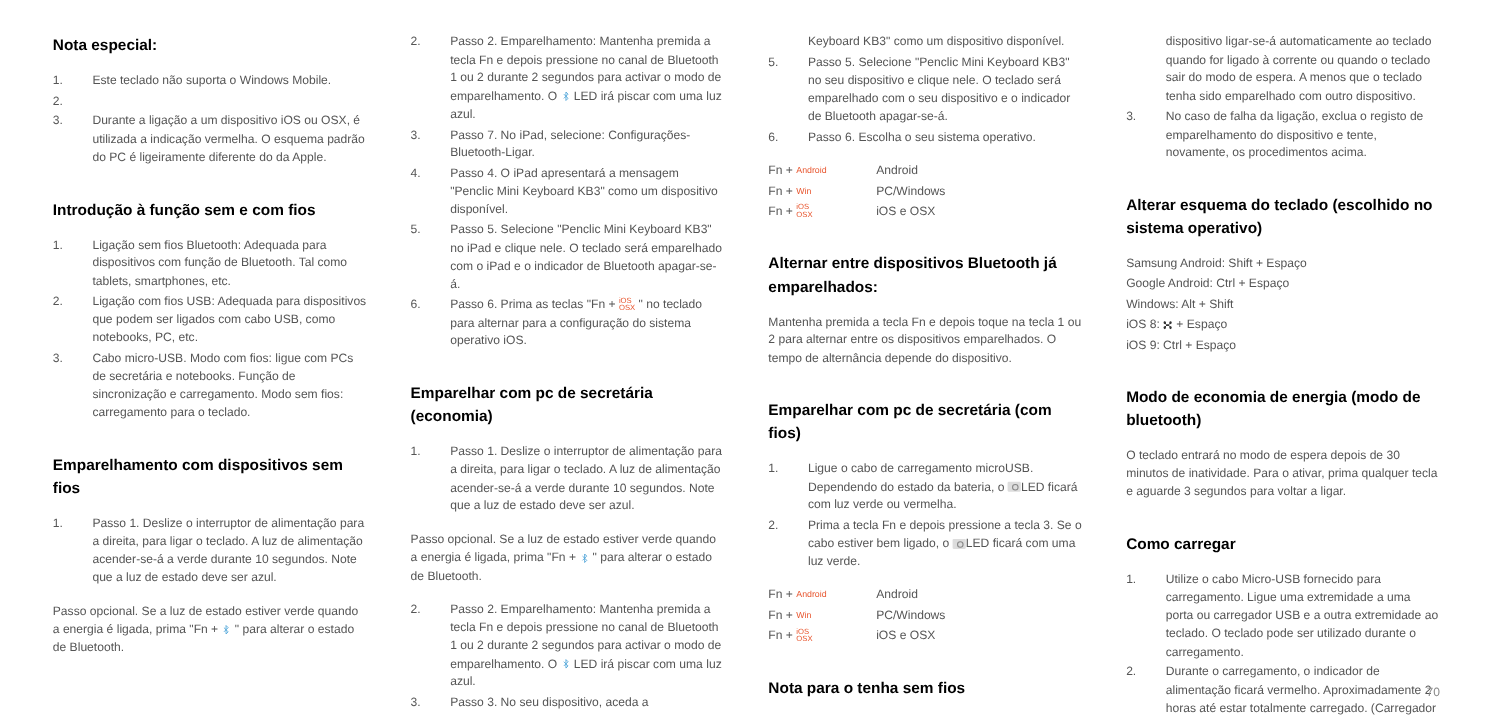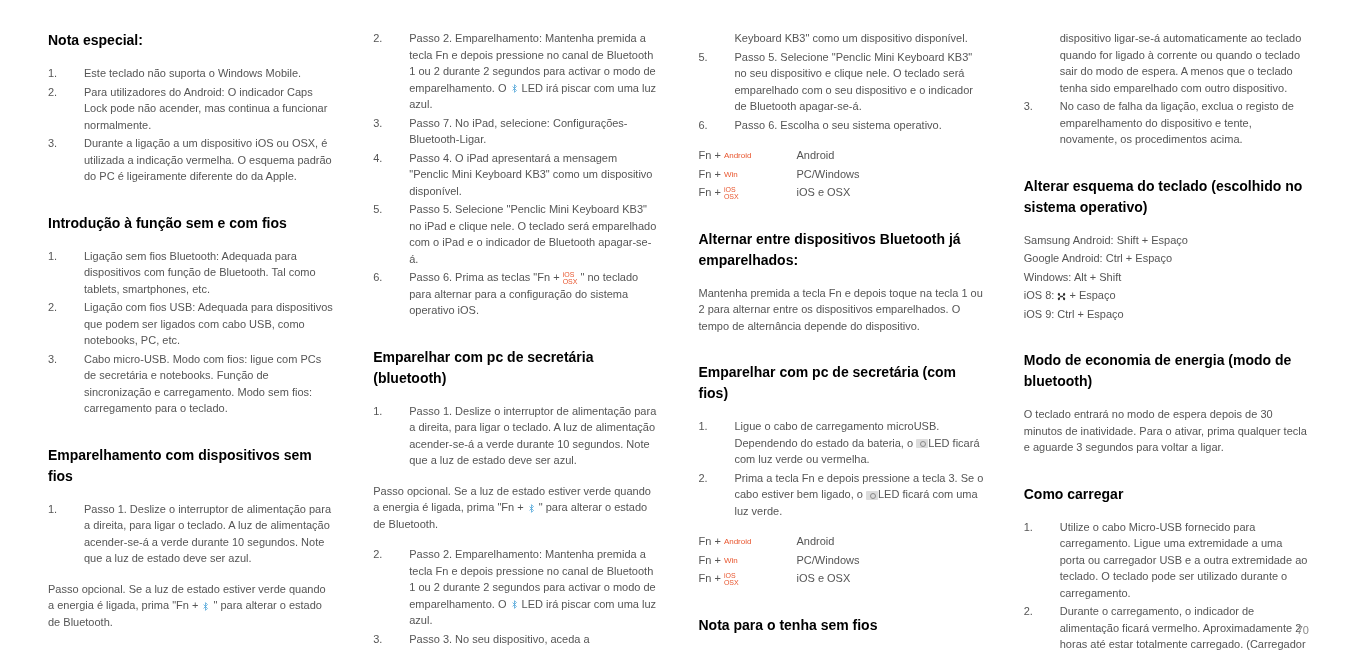--- a/index.html
+++ b/index.html
@@ -33,21 +33,20 @@
 
   <div class="col">
     <h2 class="tight">Nota especial:</h2>
     <ol>
       <li>
           <span class="num">1.</span>
           <span class="txt">Este teclado não suporta o Windows Mobile.</span>
         </li>
       <li>
           <span class="num">2.</span>
-          <span class="txt">Para utilizadores do Android: O indicador Caps Lock pode não acender, mas continua a funcionar normalmente.</span>
         </li>
       <li>
           <span class="num">3.</span>
           <span class="txt">Durante a ligação a um dispositivo iOS ou OSX, é utilizada a indicação vermelha. O esquema padrão do PC é ligeiramente diferente do da Apple.</span>
         </li>
     </ol>
     <h2 class="mt">Introdução à função sem e com fios</h2>
     <ol>
       <li>
           <span class="num">1.</span>
@@ -92,21 +91,21 @@
         </li>
       <li>
           <span class="num">5.</span>
           <span class="txt">Passo 5. Selecione "Penclic Mini Keyboard KB3" no iPad e clique nele. O teclado será emparelhado com o iPad e o indicador de Bluetooth apagar-se-á.</span>
         </li>
       <li>
           <span class="num">6.</span>
           <span class="txt"><span>Passo 6. Prima as teclas "Fn + </span><span class="tagstack">iOS<br>OSX</span><span> " no teclado para alternar para a configuração do sistema operativo iOS.</span></span>
         </li>
     </ol>
-    <h2 class="mt">Emparelhar com pc de secretária (bluetooth)</h2>
+    <h2 class="mt">Emparelhar com pc de secretária (economia)</h2>
     <ol>
       <li>
           <span class="num">1.</span>
           <span class="txt">Passo 1. Deslize o interruptor de alimentação para a direita, para ligar o teclado. A luz de alimentação acender-se-á a verde durante 10 segundos. Note que a luz de estado deve ser azul.</span>
         </li>
     </ol>
     <p><span>Passo opcional. Se a luz de estado estiver verde quando a energia é ligada, prima "Fn + </span><svg class="bt" viewBox="0 0 10 14">
           <path d="M5 1 L8 4 L5 7 L8 10 L5 13 V1 M2 4 L5 7 M2 10 L5 7" stroke="#4aa3d8" stroke-width="1.2" fill="none"></path>
         </svg><span> " para alterar o estado de Bluetooth.</span></p>
     <ol>

